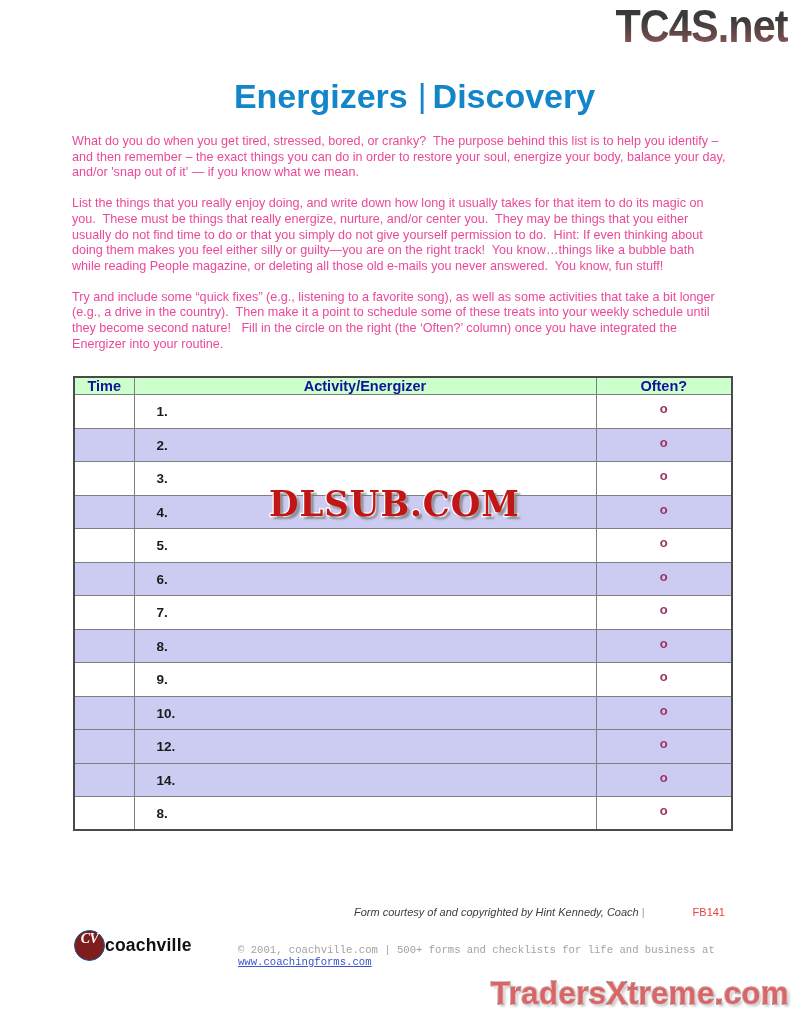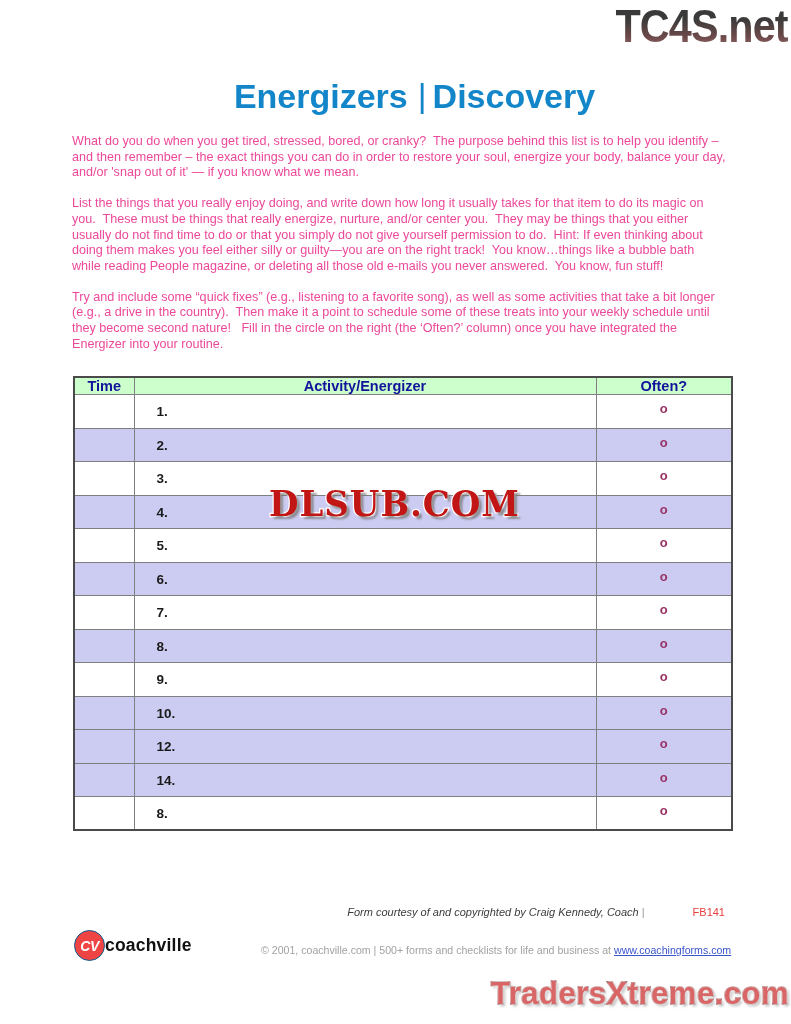--- a/index.html
+++ b/index.html
@@ -79,29 +79,29 @@
   .courtesy {
     position:absolute; top:906px; right:66px;
     font-size:11px; color:#3c3c3c; font-style:italic;
   }
   .courtesy .csep { color:#9a9a9a; font-style:normal; padding:0 3px; }
   .courtesy .code { color:#e64040; font-style:normal;margin-left:45px; }
 
   .logo { position:absolute; top:930px; left:74px; display:flex; align-items:center; }
   .logo-circle {
     width:31px; height:31px; border-radius:50%;
-    background:#ef4444; border:1px solid #0f5e92;
-    display:flex; align-items:center; justify-content:center;
+    background:#7f1d1d; border:1px solid #0f5e92;
+    display:flex; justify-content:center;font-family:Liberation Serif, serif;
   }
   .logo-cv { color:#ffffff; font-weight:700; font-style:italic; font-size:14px; letter-spacing:-0.5px; }
   .logo-name { margin-left:0; font-size:17.5px; font-weight:700; color:#111111; letter-spacing:0.2px; }
 
   .copyright {
-    position:absolute; top:944px; left:261px;
-    font-size:10.6px; color:#a2a2a2;
+    position:absolute; top:944px; left:238px;
+    font-size:10.6px; color:#a2a2a2;font-family:Liberation Mono, monospace;
   }
   .copyright a, .copyright .link { color:#3b55cc; text-decoration:underline; cursor:pointer; }
 </style>
 </head>
 <body>
 
 <div class="page">
 
   <div class="wm-top">TC4S.net</div>
 
@@ -190,21 +190,21 @@
       <tr>
           <td class="cell-time"></td>
           <td class="cell-act"><span class="row-num">8.</span></td>
           <td class="cell-often"><span class="often-mark">o</span></td>
         </tr>
     </tbody>
   </table>
 
   <div class="wm-mid">DLSUB.COM</div>
 
-  <div class="courtesy"><span>Form courtesy of and copyrighted by Craig Kennedy, Coach</span><span class="csep">|</span><span class="code">FB141</span></div>
+  <div class="courtesy"><span>Form courtesy of and copyrighted by Hint Kennedy, Coach</span><span class="csep">|</span><span class="code">FB141</span></div>
 
   <div class="logo">
     <div class="logo-circle">
         <span class="logo-cv">CV</span>
       </div>
     <span class="logo-name">coachville</span>
   </div>
 
   <div class="copyright"><span>© 2001, coachville.com | 500+ forms and checklists for life and business at </span><span class="link">www.coachingforms.com</span></div>
 

